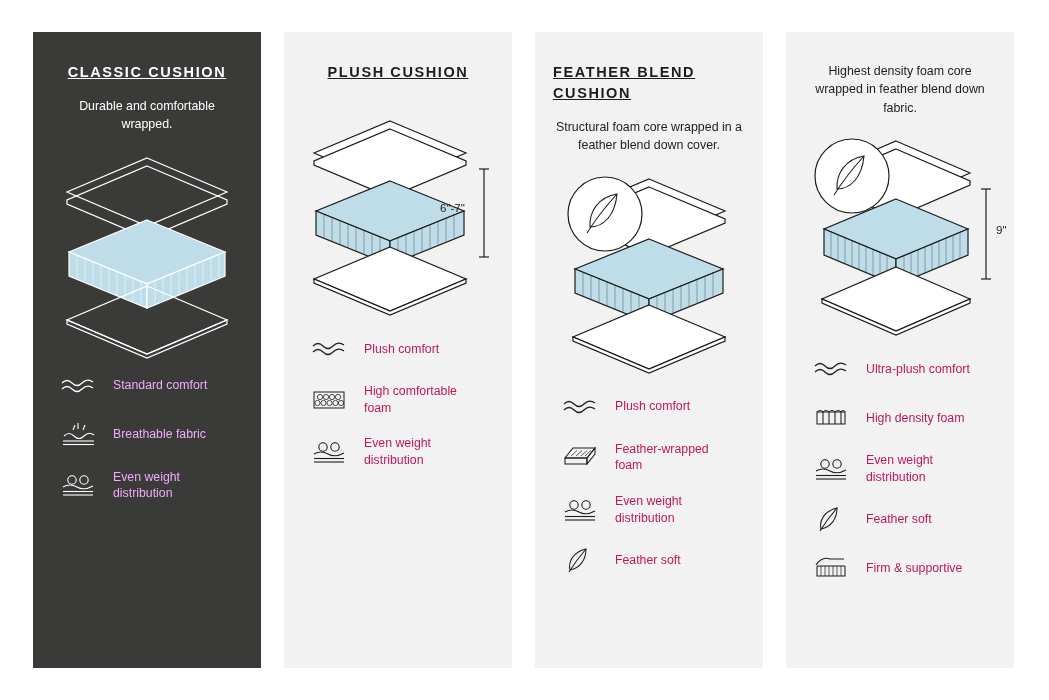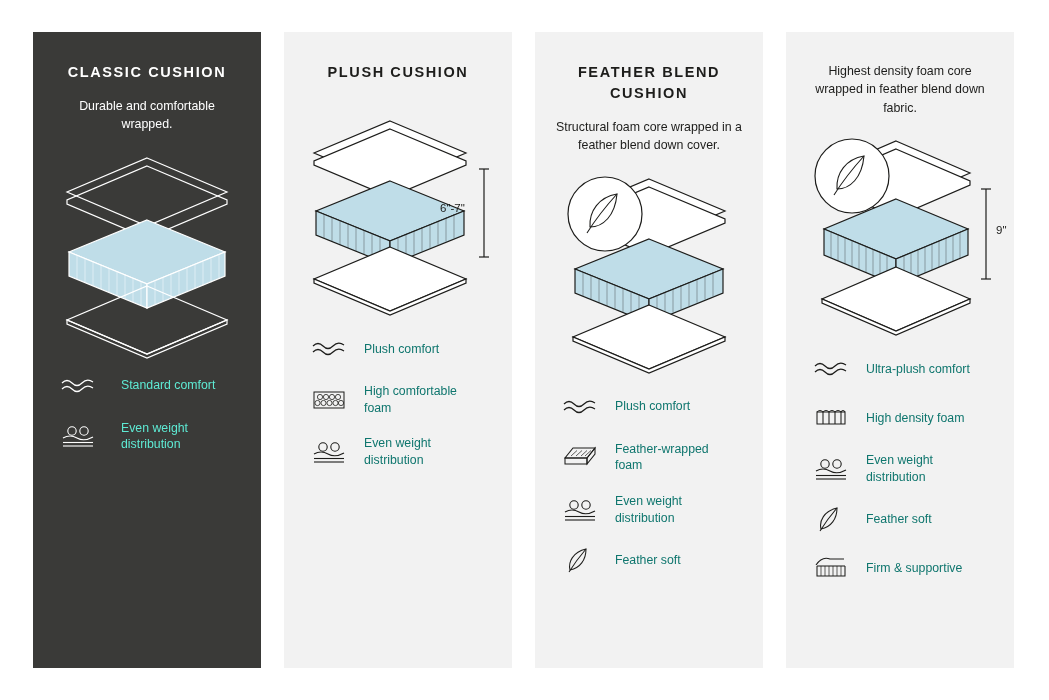--- a/index.html
+++ b/index.html
@@ -37,24 +37,25 @@
     color: #ffffff;
   }
   .card.light {
     background: #f2f2f2;
     color: #1d1d1b;
   }
   .card-title {
     font-size: 14.5px;
     font-weight: bold;
     letter-spacing: 1.6px;
-    text-align: center;
+    text-align: left;
     line-height: 1.45;
     margin: 0 0 14px 0;
     text-transform: uppercase;
+    text-decoration: underline;
   }
   .card-desc {
     font-size: 12.4px;
     line-height: 1.48;
     text-align: center;
     margin: 0;
     max-width: 190px;
   }
   .illus {
     width: 200px;
@@ -82,22 +83,22 @@
     height: 30px;
     display: flex;
     align-items: center;
     justify-content: center;
   }
   .feature-label {
     font-size: 12.3px;
     line-height: 1.35;
     max-width: 115px;
   }
-  .dark .feature-label { color: #5eead4; margin-left: 8px; }
-  .light .feature-label { color: #0f766e; }
+  .dark .feature-label { color: #f0abfc; }
+  .light .feature-label { color: #be185d; }
 </style>
 </head>
 <body>
 
 <div class="board">
 
   <div class="card dark">
     <div class="card-title">CLASSIC CUSHION</div>
     <div class="card-desc">Durable and comfortable wrapped.</div>
 
@@ -148,20 +149,31 @@
           <svg width="36" height="20" viewBox="0 0 36 20" fill="none" stroke="#ffffff" stroke-width="1.2">
             <path d="M2 7 Q7 2 12 7 T22 7 T33 6"></path>
             <path d="M2 13 Q7 8 12 13 T22 13 T33 12"></path>
           </svg>
         </span>
         <span class="feature-label">Standard comfort</span>
       </div>
       <div class="feature">
         <span class="feature-icon">
           <svg width="38" height="26" viewBox="0 0 38 26" fill="none" stroke="#ffffff" stroke-width="1.1">
+            <path d="M14 8 l2-5 M19 7 l0-6 M24 8 l2-5"></path>
+            <path d="M5 14 Q10 9 15 14 T25 14 T35 13"></path>
+            <path d="M4 19 h31"></path>
+            <path d="M4 22.5 h31"></path>
+          </svg>
+        </span>
+        <span class="feature-label">Breathable fabric</span>
+      </div>
+      <div class="feature">
+        <span class="feature-icon">
+          <svg width="38" height="26" viewBox="0 0 38 26" fill="none" stroke="#ffffff" stroke-width="1.1">
             <circle cx="13" cy="8" r="4.2"></circle>
             <circle cx="25" cy="8" r="4.2"></circle>
             <path d="M4 15 Q11 11 18 15 T34 14"></path>
             <path d="M4 19.5 h30"></path>
             <path d="M4 23 h30"></path>
           </svg>
         </span>
         <span class="feature-label">Even weight distribution</span>
       </div>
     </div>

